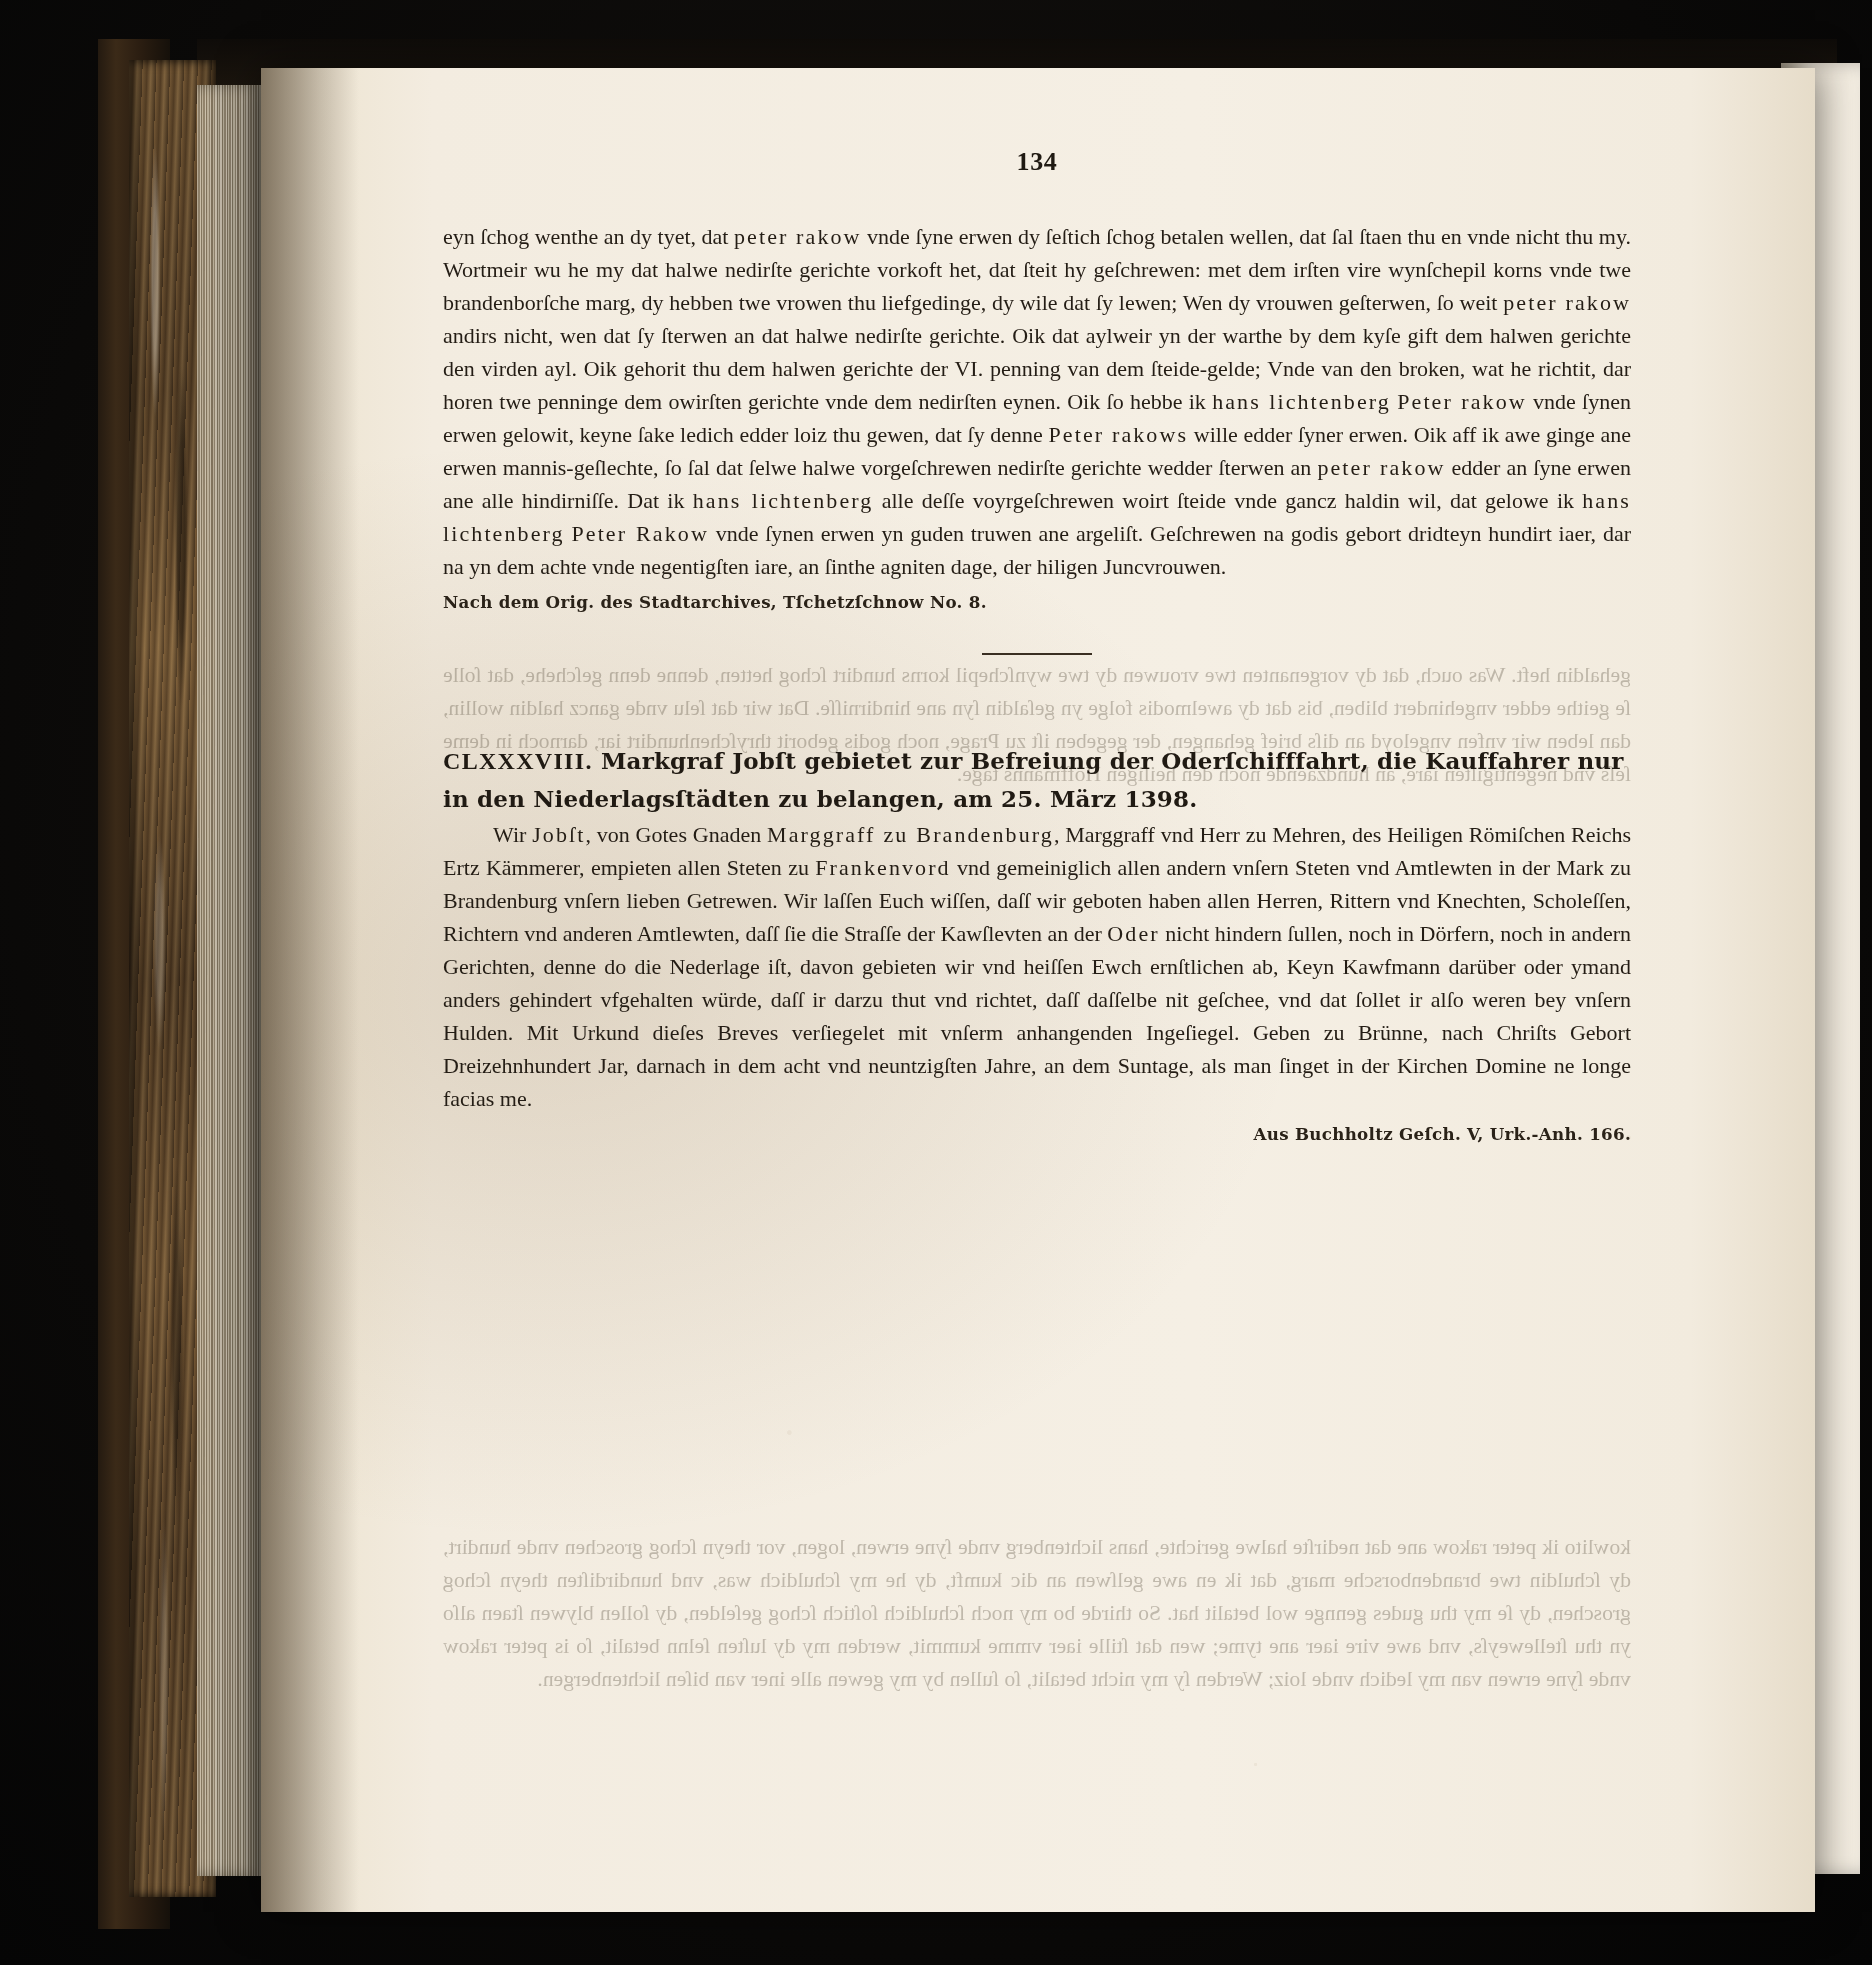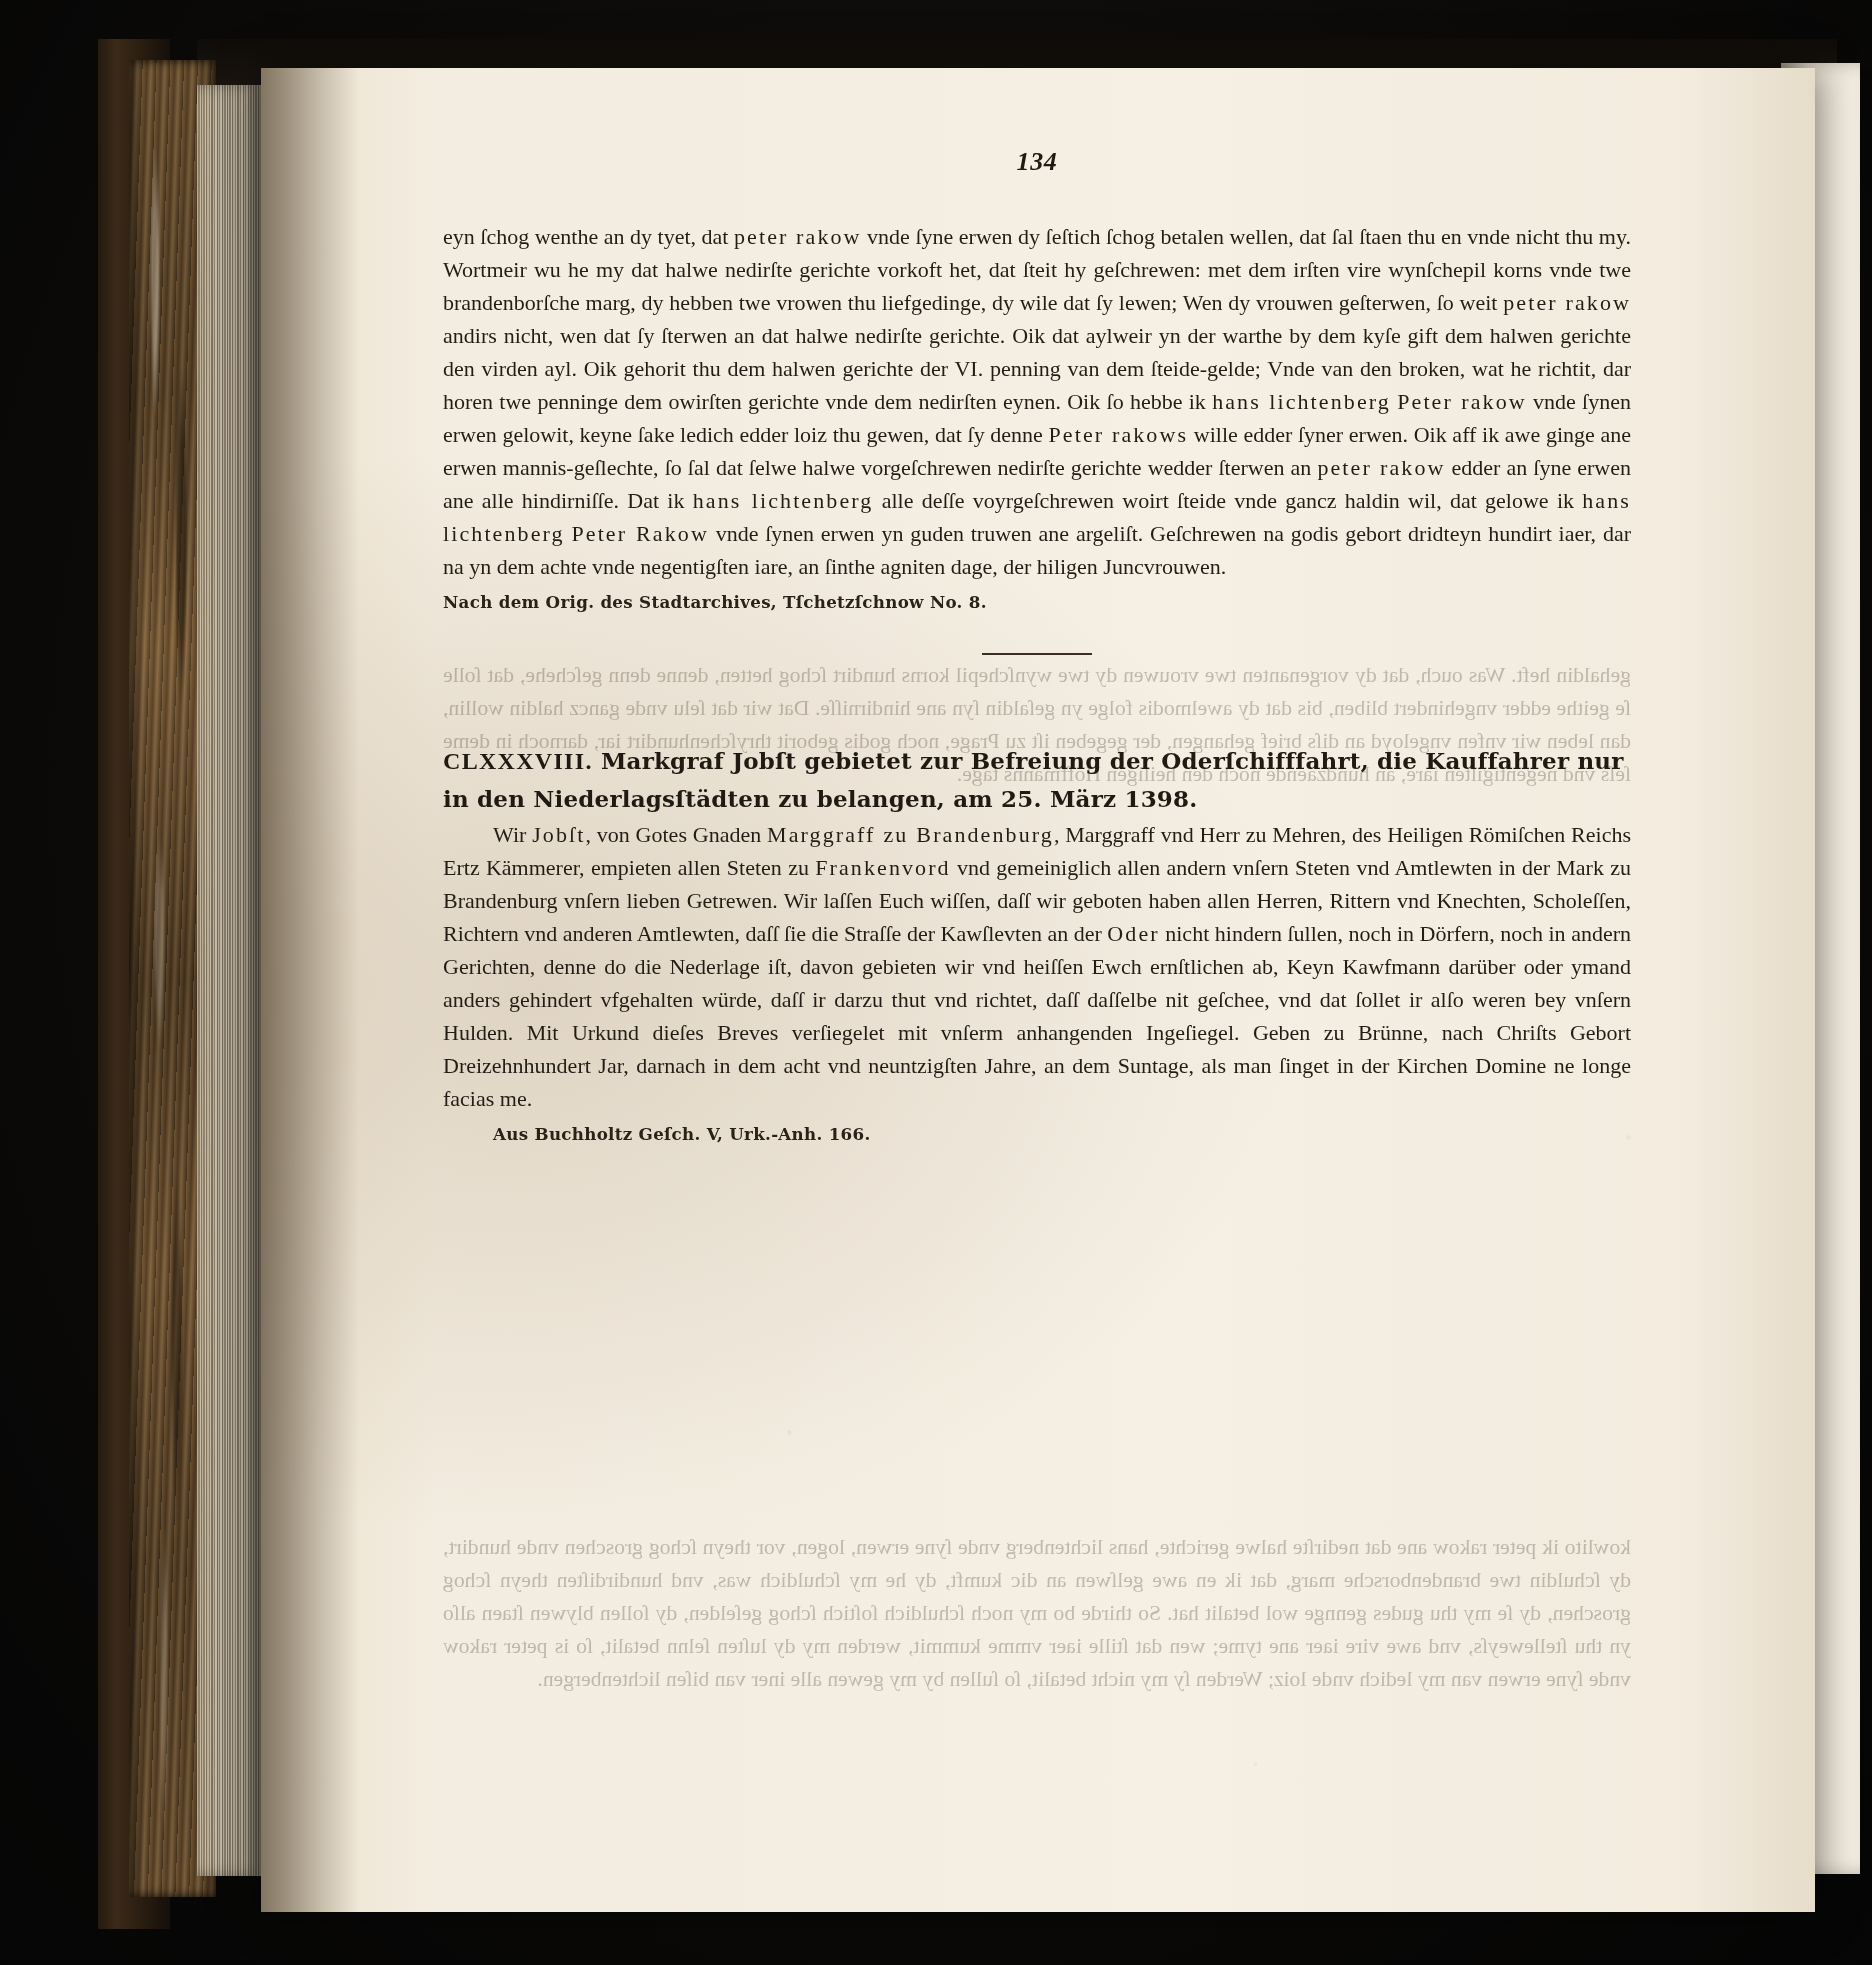--- a/index.html
+++ b/index.html
@@ -118,21 +118,20 @@
     color: #241d15;
   }
 
   .folio {
     text-align: center;
     font-size: 26px;
     font-weight: 700;
     letter-spacing: 0.7px;
     margin-bottom: 43px;
     color: #201a13;
-    font-style: italic;
   }
 
   p.body {
     margin: 0;
     font-size: 22px;
     line-height: 33px;
     text-align: justify;
     text-justify: inter-word;
     color: #241d15;
   }
@@ -233,18 +232,18 @@
       <div class="rule"></div>
 
       <div class="doc-heading">
         <span class="numeral">CLXXXVIII.</span>
         <span>Markgraf Jobſt gebietet zur Befreiung der Oderſchifffahrt, die Kauffahrer nur</span><br>
         <span>in den Niederlagsſtädten zu belangen, am 25. März 1398.</span>
       </div>
 
       <p class="body indent doc-body">Wir <span class="sp">Jobſt</span>, von Gotes Gnaden <span class="sp">Marggraff zu Brandenburg</span>, Marggraff vnd Herr zu Mehren, des Heiligen Römiſchen Reichs Ertz Kämmerer, empieten allen Steten zu <span class="sp">Frankenvord</span> vnd gemeiniglich allen andern vnſern Steten vnd Amtlewten in der Mark zu Brandenburg vnſern lieben Getrewen. Wir laſſen Euch wiſſen, daſſ wir geboten haben allen Herren, Rittern vnd Knechten, Scholeſſen, Richtern vnd anderen Amtlewten, daſſ ſie die Straſſe der Kawſlevten an der <span class="sp">Oder</span> nicht hindern ſullen, noch in Dörfern, noch in andern Gerichten, denne do die Nederlage iſt, davon gebieten wir vnd heiſſen Ewch ernſtlichen ab, Keyn Kawfmann darüber oder ymand anders gehindert vfgehalten würde, daſſ ir darzu thut vnd richtet, daſſ daſſelbe nit geſchee, vnd dat ſollet ir alſo weren bey vnſern Hulden. Mit Urkund dieſes Breves verſiegelet mit vnſerm anhangenden Ingeſiegel. Geben zu Brünne, nach Chriſts Gebort Dreizehnhundert Jar, darnach in dem acht vnd neuntzigſten Jahre, an dem Suntage, als man ſinget in der Kirchen Domine ne longe facias me.</p>
 
-      <div class="source fraktur" style="text-indent:50px;">Aus Buchholtz Geſch. V, Urk.-Anh. 166.</div>
+      <div class="source fraktur" style="text-indent:50px;text-align:right;">Aus Buchholtz Geſch. V, Urk.-Anh. 166.</div>
 
     </div>
   </div>
 </div>
 
 
 </body></html>

